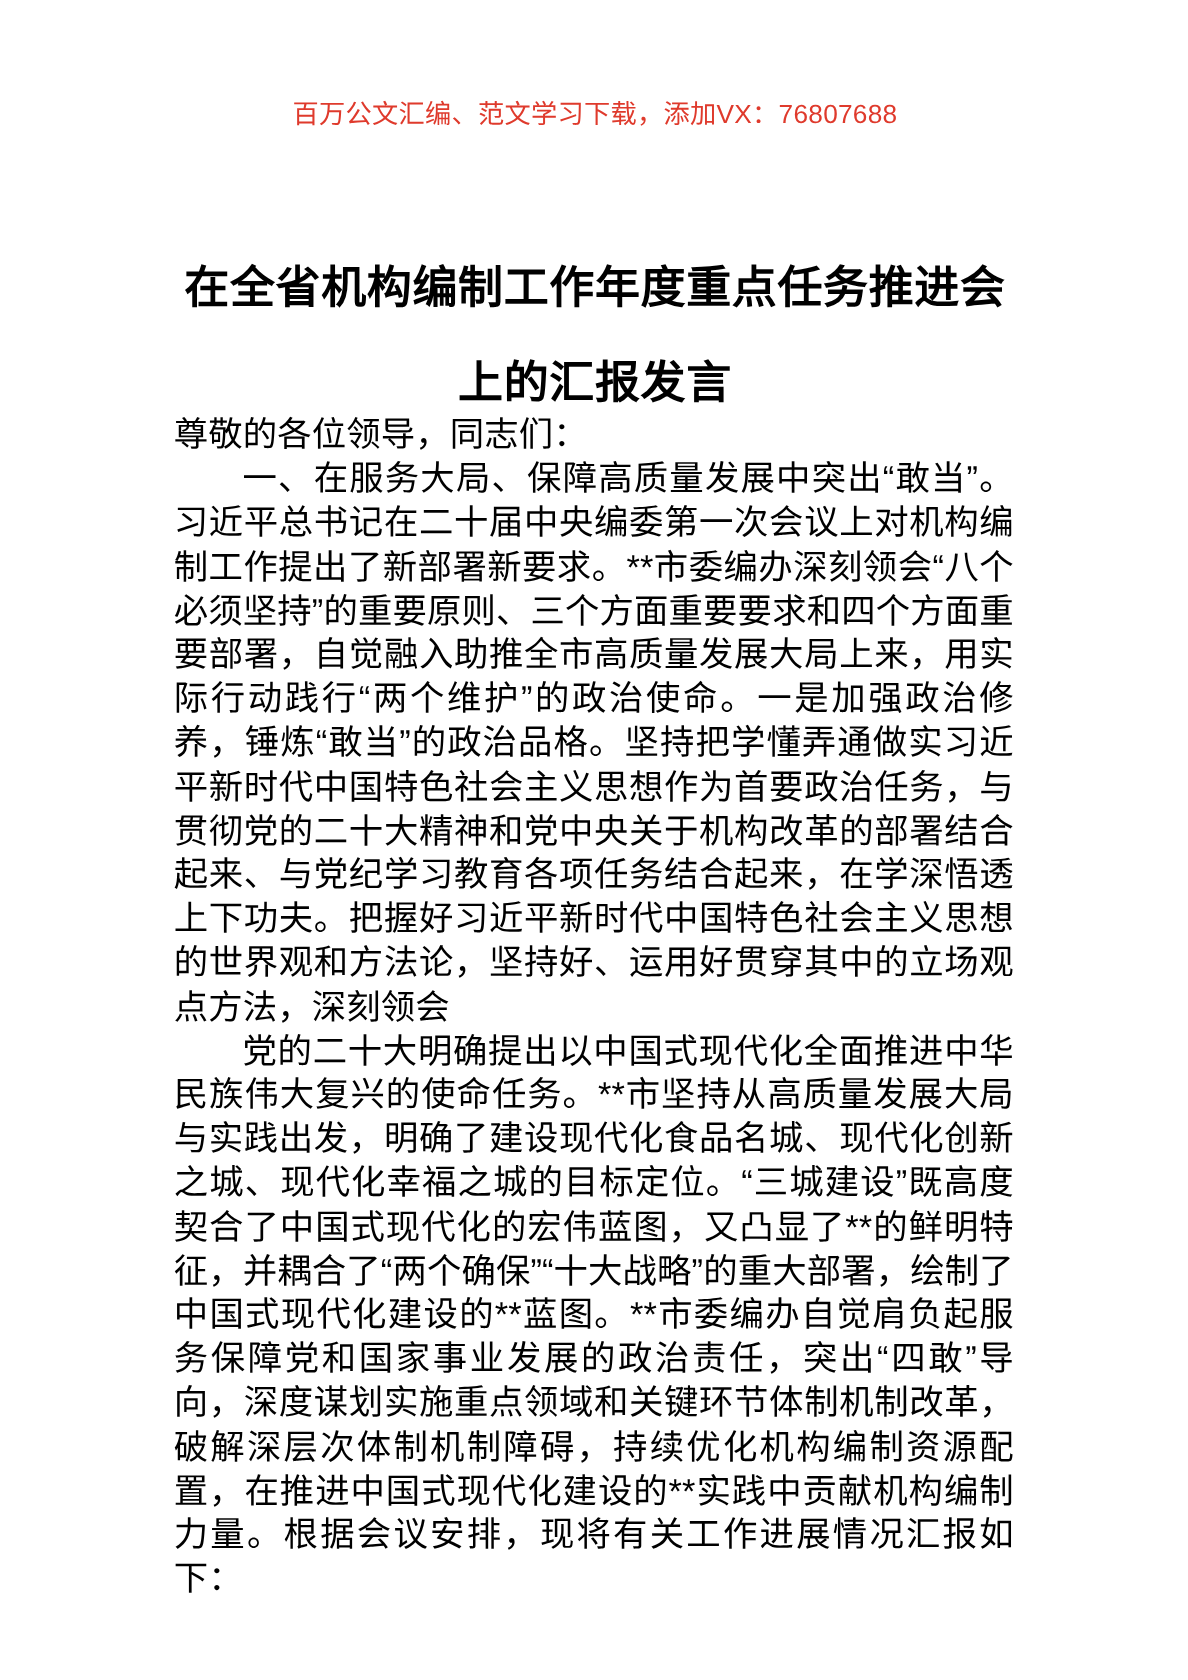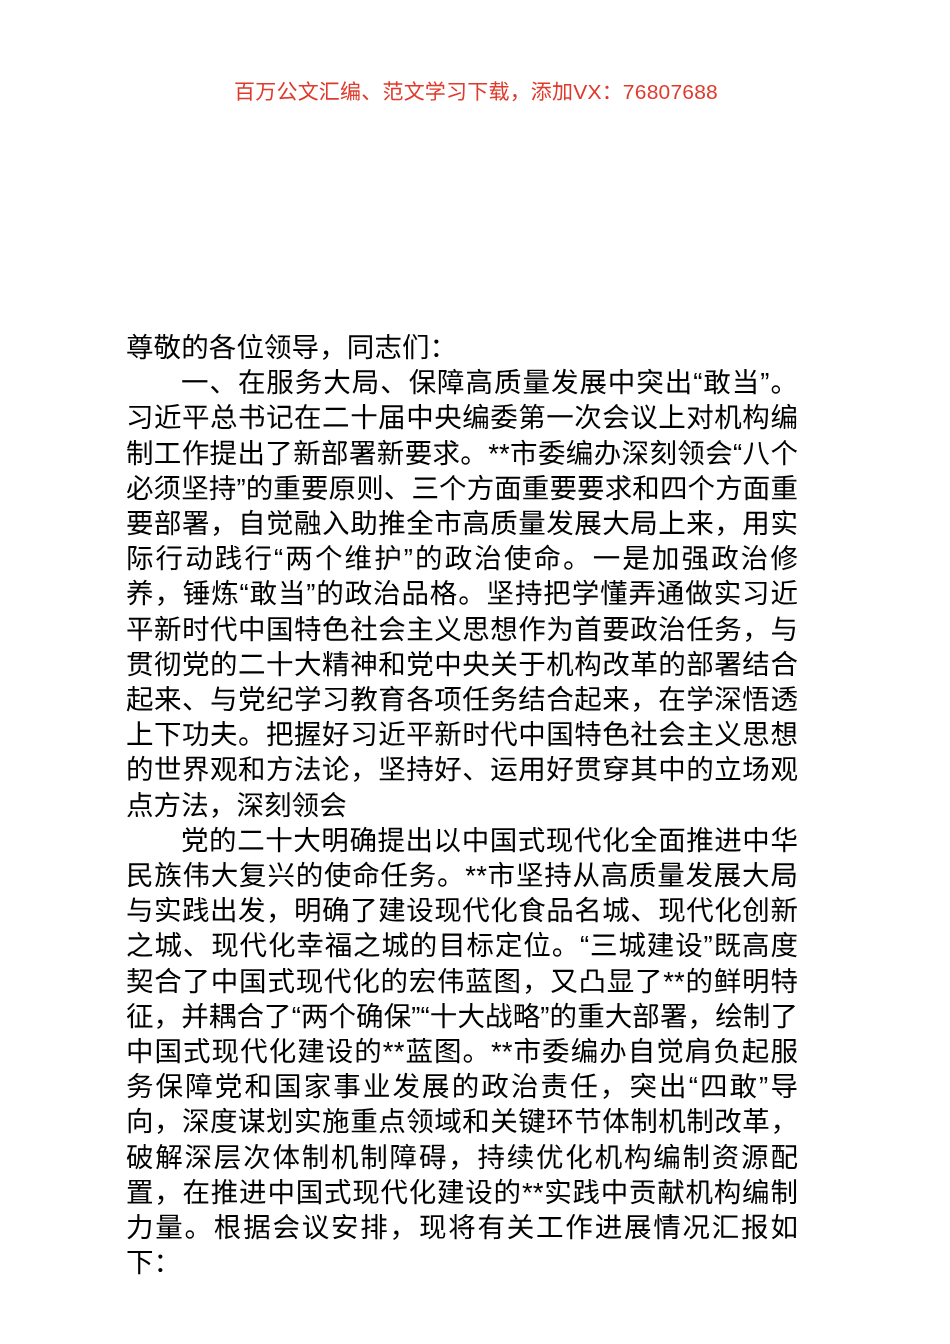--- a/index.html
+++ b/index.html
@@ -58,21 +58,21 @@
     line-height: 76px;
     font-weight: 600;
     letter-spacing: 0.5px;
     color: #000000;
   }
 
   
   .doc-body {
     position: absolute;
     top: 330px;
-    left: 126px;
+    left: 139px;
     width: 672px;
   }
 
   .para {
     margin: 0;
     font-size: 27.5px;
     line-height: 35.2px;
     letter-spacing: 0.1px;
     color: #000000;
     text-align: justify;
@@ -91,20 +91,21 @@
 </style>
 </head>
 <body>
 
 <div class="page">
 
   <div class="promo-header">
     <span class="promo-text">百万公文汇编、范文学习下载，添加VX：76807688</span>
   </div>
 
+  <h1 class="doc-title">在全省机构编制工作年度重点任务推进会上的汇报发言</h1>
 
   <div class="doc-body">
     <p class="para salutation">尊敬的各位领导，同志们：</p>
     <p class="para indent">一、在服务大局、保障高质量发展中突出“敢当”。习近平总书记在二十届中央编委第一次会议上对机构编制工作提出了新部署新要求。**市委编办深刻领会“八个必须坚持”的重要原则、三个方面重要要求和四个方面重要部署，自觉融入助推全市高质量发展大局上来，用实际行动践行“两个维护”的政治使命。一是加强政治修养，锤炼“敢当”的政治品格。坚持把学懂弄通做实习近平新时代中国特色社会主义思想作为首要政治任务，与贯彻党的二十大精神和党中央关于机构改革的部署结合起来、与党纪学习教育各项任务结合起来，在学深悟透上下功夫。把握好习近平新时代中国特色社会主义思想的世界观和方法论，坚持好、运用好贯穿其中的立场观点方法，深刻领会</p>
     <p class="para indent">党的二十大明确提出以中国式现代化全面推进中华民族伟大复兴的使命任务。**市坚持从高质量发展大局与实践出发，明确了建设现代化食品名城、现代化创新之城、现代化幸福之城的目标定位。“三城建设”既高度契合了中国式现代化的宏伟蓝图，又凸显了**的鲜明特征，并耦合了“两个确保”“十大战略”的重大部署，绘制了中国式现代化建设的**蓝图。**市委编办自觉肩负起服务保障党和国家事业发展的政治责任，突出“四敢”导向，深度谋划实施重点领域和关键环节体制机制改革，破解深层次体制机制障碍，持续优化机构编制资源配置，在推进中国式现代化建设的**实践中贡献机构编制力量。根据会议安排，现将有关工作进展情况汇报如下：</p>
   </div>
 
 </div>
 
 </body></html>

